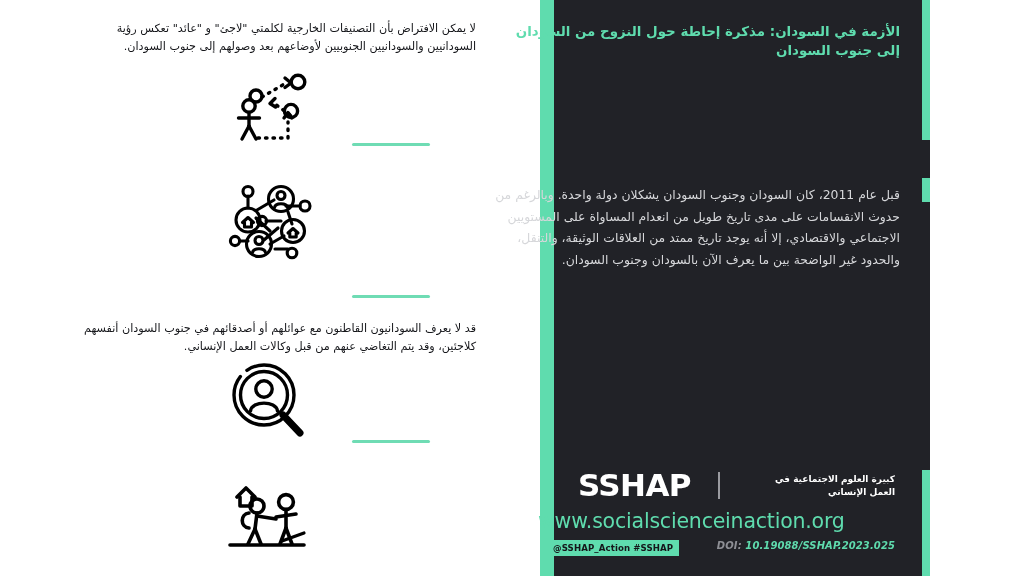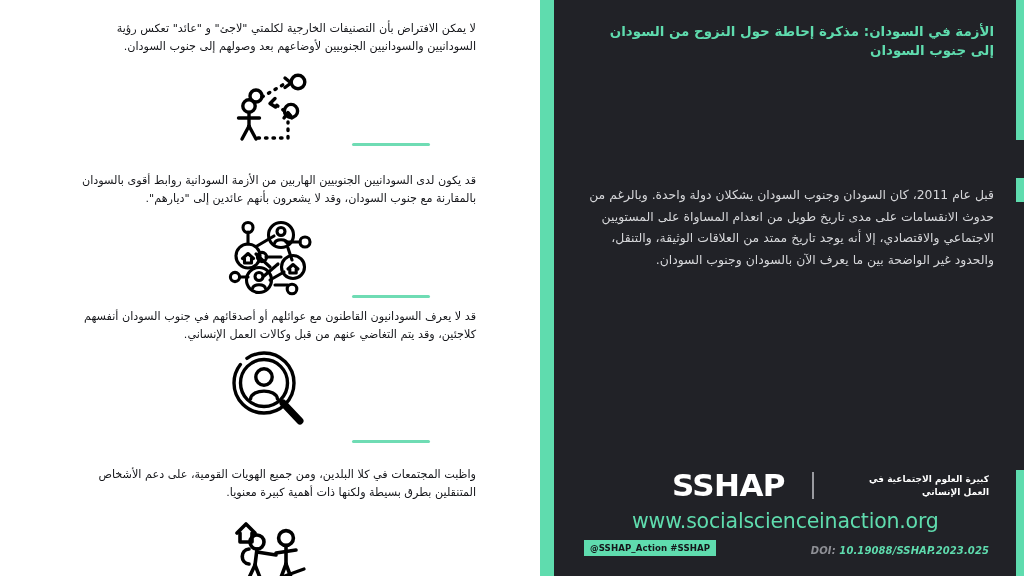--- a/index.html
+++ b/index.html
@@ -64,21 +64,21 @@
     position: absolute;
     left: 540px; top: 0;
     width: 14px; height: 576px;
     background: #5FDCAE;
   }
 
   
   #right-panel {
     position: absolute;
     left: 554px; top: 0;
-    width: 470px; height: 576px;
+    width: 376px; height: 576px;
     background: #212227;
   }
   .edge-accent {
     position: absolute;
     right: 0;
     width: 8px;
     background: #5FDCAE;
   }
 
   #kicker {
@@ -152,22 +152,23 @@
   #brand-url {
     margin-top: 9px;
     margin-left: 48px;
     color: #5FDCAE;
     font-size: 20.5px;
     letter-spacing: -0.2px;
     line-height: 1.1;
   }
   #brand-meta {
     margin-top: 7px;
+    margin-left: 57px;
     display: flex;
-    align-items: flex-end;
+    align-items: flex-start;
     justify-content: space-between;
   }
   #social-badge {
     background: #5FDCAE;
     color: #15161a;
     font-size: 8.6px;
     font-weight: bold;
     padding: 3px 6px 3px 6px;
     letter-spacing: 0.1px;
   }
@@ -209,21 +210,20 @@
 
           <circle cx="63" cy="49" r="6.6" fill="none"></circle>
           <circle cx="28" cy="34" r="6.0" fill="none"></circle>
           <circle cx="70" cy="20" r="6.8" fill="none"></circle>
         </svg>
       </div>
     </div>
     <div class="divider" style="top:143px; left:352px; width:78px;"></div>
 
     <div class="point-row" style="top:172px; height:96px;">
-      <div class="point-text">قد يكون لدى السودانيين الجنوبيين الهاربين من الأزمة السودانية روابط أقوى بالسودان بالمقارنة مع جنوب السودان، وقد لا يشعرون بأنهم عائدين إلى "ديارهم".</div>
       <div class="point-icon">
         <svg width="88" height="88" viewBox="0 0 88 88" fill="none" stroke="#000000" stroke-width="3.1" stroke-linecap="round" stroke-linejoin="round">
 
           <path d="M22 20 L22 32"></path>
           <path d="M30 42 L44 55"></path>
           <path d="M31 34 L48 24"></path>
           <path d="M60 30 L74 30"></path>
           <path d="M40 45 L55 45"></path>
           <path d="M14 65 L22 65"></path>
           <path d="M52 52 L38 64"></path>
@@ -252,40 +252,39 @@
           <path d="M26.5 76.5 C27.5 71.5 38.5 71.5 39.5 76.5"></path>
 
           <circle cx="9" cy="65" r="4.6" fill="none"></circle>
           <circle cx="36" cy="45" r="4.6" fill="none"></circle>
           <circle cx="66" cy="77" r="4.8" fill="none"></circle>
         </svg>
       </div>
     </div>
     <div class="divider" style="top:295px; left:352px; width:78px;"></div>
 
-    <div class="point-row" style="top:308px; height:96px;justify-content:space-between;">
+    <div class="point-row" style="top:320px; height:96px;justify-content:space-between;">
       <div class="point-text">قد لا يعرف السودانيون القاطنون مع عوائلهم أو أصدقائهم في جنوب السودان أنفسهم كلاجئين، وقد يتم التغاضي عنهم من قبل وكالات العمل الإنساني.</div>
       <div class="point-icon">
         <svg width="86" height="86" viewBox="0 0 86 86" fill="none" stroke="#000000" stroke-width="3.4" stroke-linecap="round" stroke-linejoin="round">
 
           <circle cx="37" cy="34" r="30" fill="none" stroke-dasharray="120 9" stroke-dashoffset="6"></circle>
 
           <circle cx="37" cy="34" r="23.5" fill="none"></circle>
 
           <circle cx="37" cy="28" r="8.2" fill="none"></circle>
           <path d="M23.5 50 C25 39.5 49 39.5 50.5 50"></path>
 
           <path d="M56 54 L73 72" stroke-width="7"></path>
         </svg>
       </div>
     </div>
     <div class="divider" style="top:440px; left:352px; width:78px;"></div>
 
     <div class="point-row" style="top:466px; height:96px;">
-      <div class="point-text">واظبت المجتمعات في كلا البلدين، ومن جميع الهويات القومية، على دعم الأشخاص المتنقلين بطرق بسيطة ولكنها ذات أهمية كبيرة معنويا.</div>
       <div class="point-icon">
         <svg width="92" height="86" viewBox="0 0 92 86" fill="none" stroke="#000000" stroke-width="3.6" stroke-linecap="round" stroke-linejoin="round">
 
           <path d="M13 26 L22 17 L31 26"></path>
           <path d="M16 26 L16 35 L28 35 L28 26"></path>
 
           <path d="M6 74 L80 74"></path>
           <path d="M58 70 L80 62" stroke-width="3.2"></path>
 
           <circle cx="33" cy="35" r="7" fill="none"></circle>

